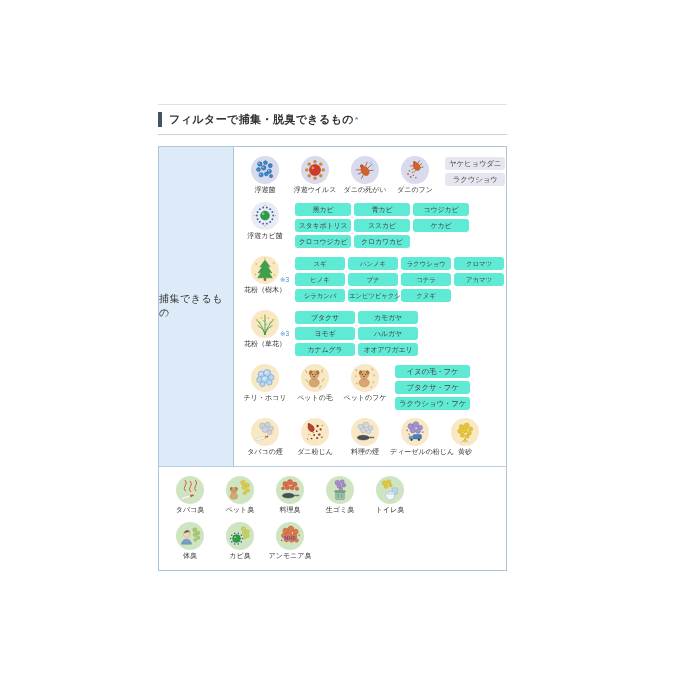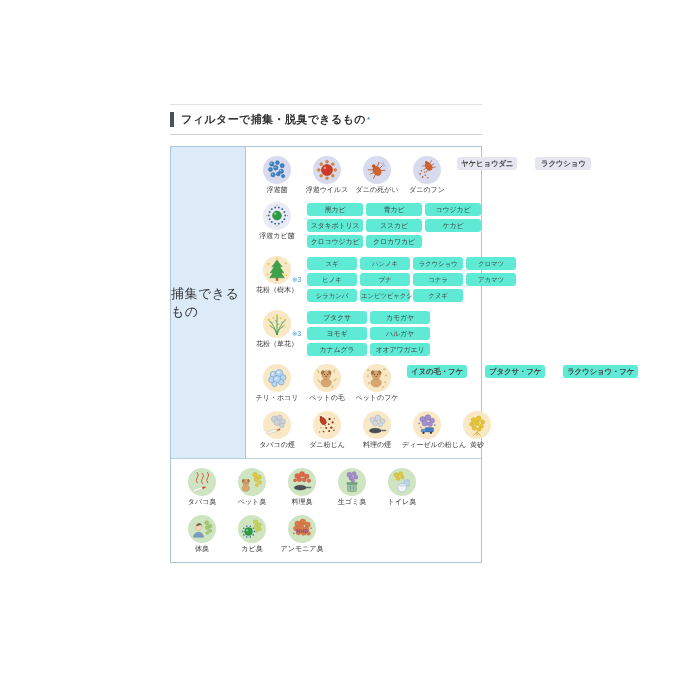--- a/index.html
+++ b/index.html
@@ -3,36 +3,36 @@
 <meta charset="utf-8">
 <style>
   html,body{margin:0;padding:0;}
   body{
     width:700px;height:700px;background:#ffffff;
     font-family:"Liberation Sans","DejaVu Sans",sans-serif;
     -webkit-font-smoothing:antialiased;
     overflow:hidden;
   }
   .page{position:relative;width:700px;height:700px;background:#fff;}
-  .content{position:absolute;left:170px;top:104px;width:312px;}
+  .content{position:absolute;left:158px;top:104px;width:349px;}
 
   .top-rule{border-top:1px solid #e2e2e2;margin-bottom:4px;}
   .title-row{display:flex;align-items:center;height:20px;}
   .title-accent{width:4px;height:15px;background:#46525e;margin-right:7px;flex:0 0 auto;}
   .title-text{font-size:11px;font-weight:bold;color:#333;letter-spacing:.4px;}
   .title-note{color:#3f8fd2;font-size:8px;font-weight:bold;vertical-align:super;margin-left:1px;}
   .title-underline{border-bottom:1px solid #cfcfcf;margin-top:5px;}
 
   .filter-table{margin-top:11px;border:1px solid #a9c6dd;background:#fff;}
   .section{display:flex;align-items:stretch;}
   .section + .section{border-top:1px solid #b9d0e3;}
   .section-label-cell{
     width:74px;flex:0 0 auto;background:#dcebf7;border-right:1px solid #a9c6dd;
     display:flex;align-items:center;justify-content:center;
-    font-size:13px;color:#333;letter-spacing:.5px;
+    font-size:10px;color:#333;letter-spacing:.5px;
   }
   .section-rows{flex:1;padding:5px 4px 5px 6px;}
   .item-row{display:flex;align-items:flex-start;padding:4px 0;}
 
   .icon-item{width:50px;flex:0 0 auto;text-align:center;position:relative;}
   .icon-circle{
     width:28px;height:28px;border-radius:50%;margin:0 auto;
     display:flex;align-items:center;justify-content:center;
   }
   .tint-lavender{background:#d8dbee;}
@@ -43,21 +43,21 @@
   .icon-note{position:absolute;right:1px;bottom:11px;font-size:6.5px;color:#3f8fd2;}
 
   .tag-grid{margin-left:5px;margin-top:1px;}
   .tag{
     display:block;height:13px;line-height:13px;text-align:center;
     font-size:7.5px;color:#444;border-radius:3px;padding:0 4px;
     letter-spacing:-.2px;overflow:visible;white-space:nowrap;
   }
   .style-cream .tag{background:#5eead4;}
   .style-lavender .tag{background:#e6e6f1;}
-  .cols-1{display:flex;flex-direction:row;gap:18px;font-weight:bold;}
+  .cols-1{display:flex;flex-direction:column;gap:3px;}
   .cols-1 .tag{width:auto;min-width:48px;}
   .cols-2{display:grid;grid-template-columns:repeat(2,60px);gap:3px;}
   .cols-3{display:grid;grid-template-columns:repeat(3,56px);gap:3px;}
   .cols-4{display:grid;grid-template-columns:repeat(4,50px);gap:3px;}
   .cols-2 .tag,.cols-3 .tag{font-size:7px;padding:0 2px;}
   .cols-4 .tag{font-size:6.5px;padding:0 1px;}
 </style>
 </head>
 <body>
 

